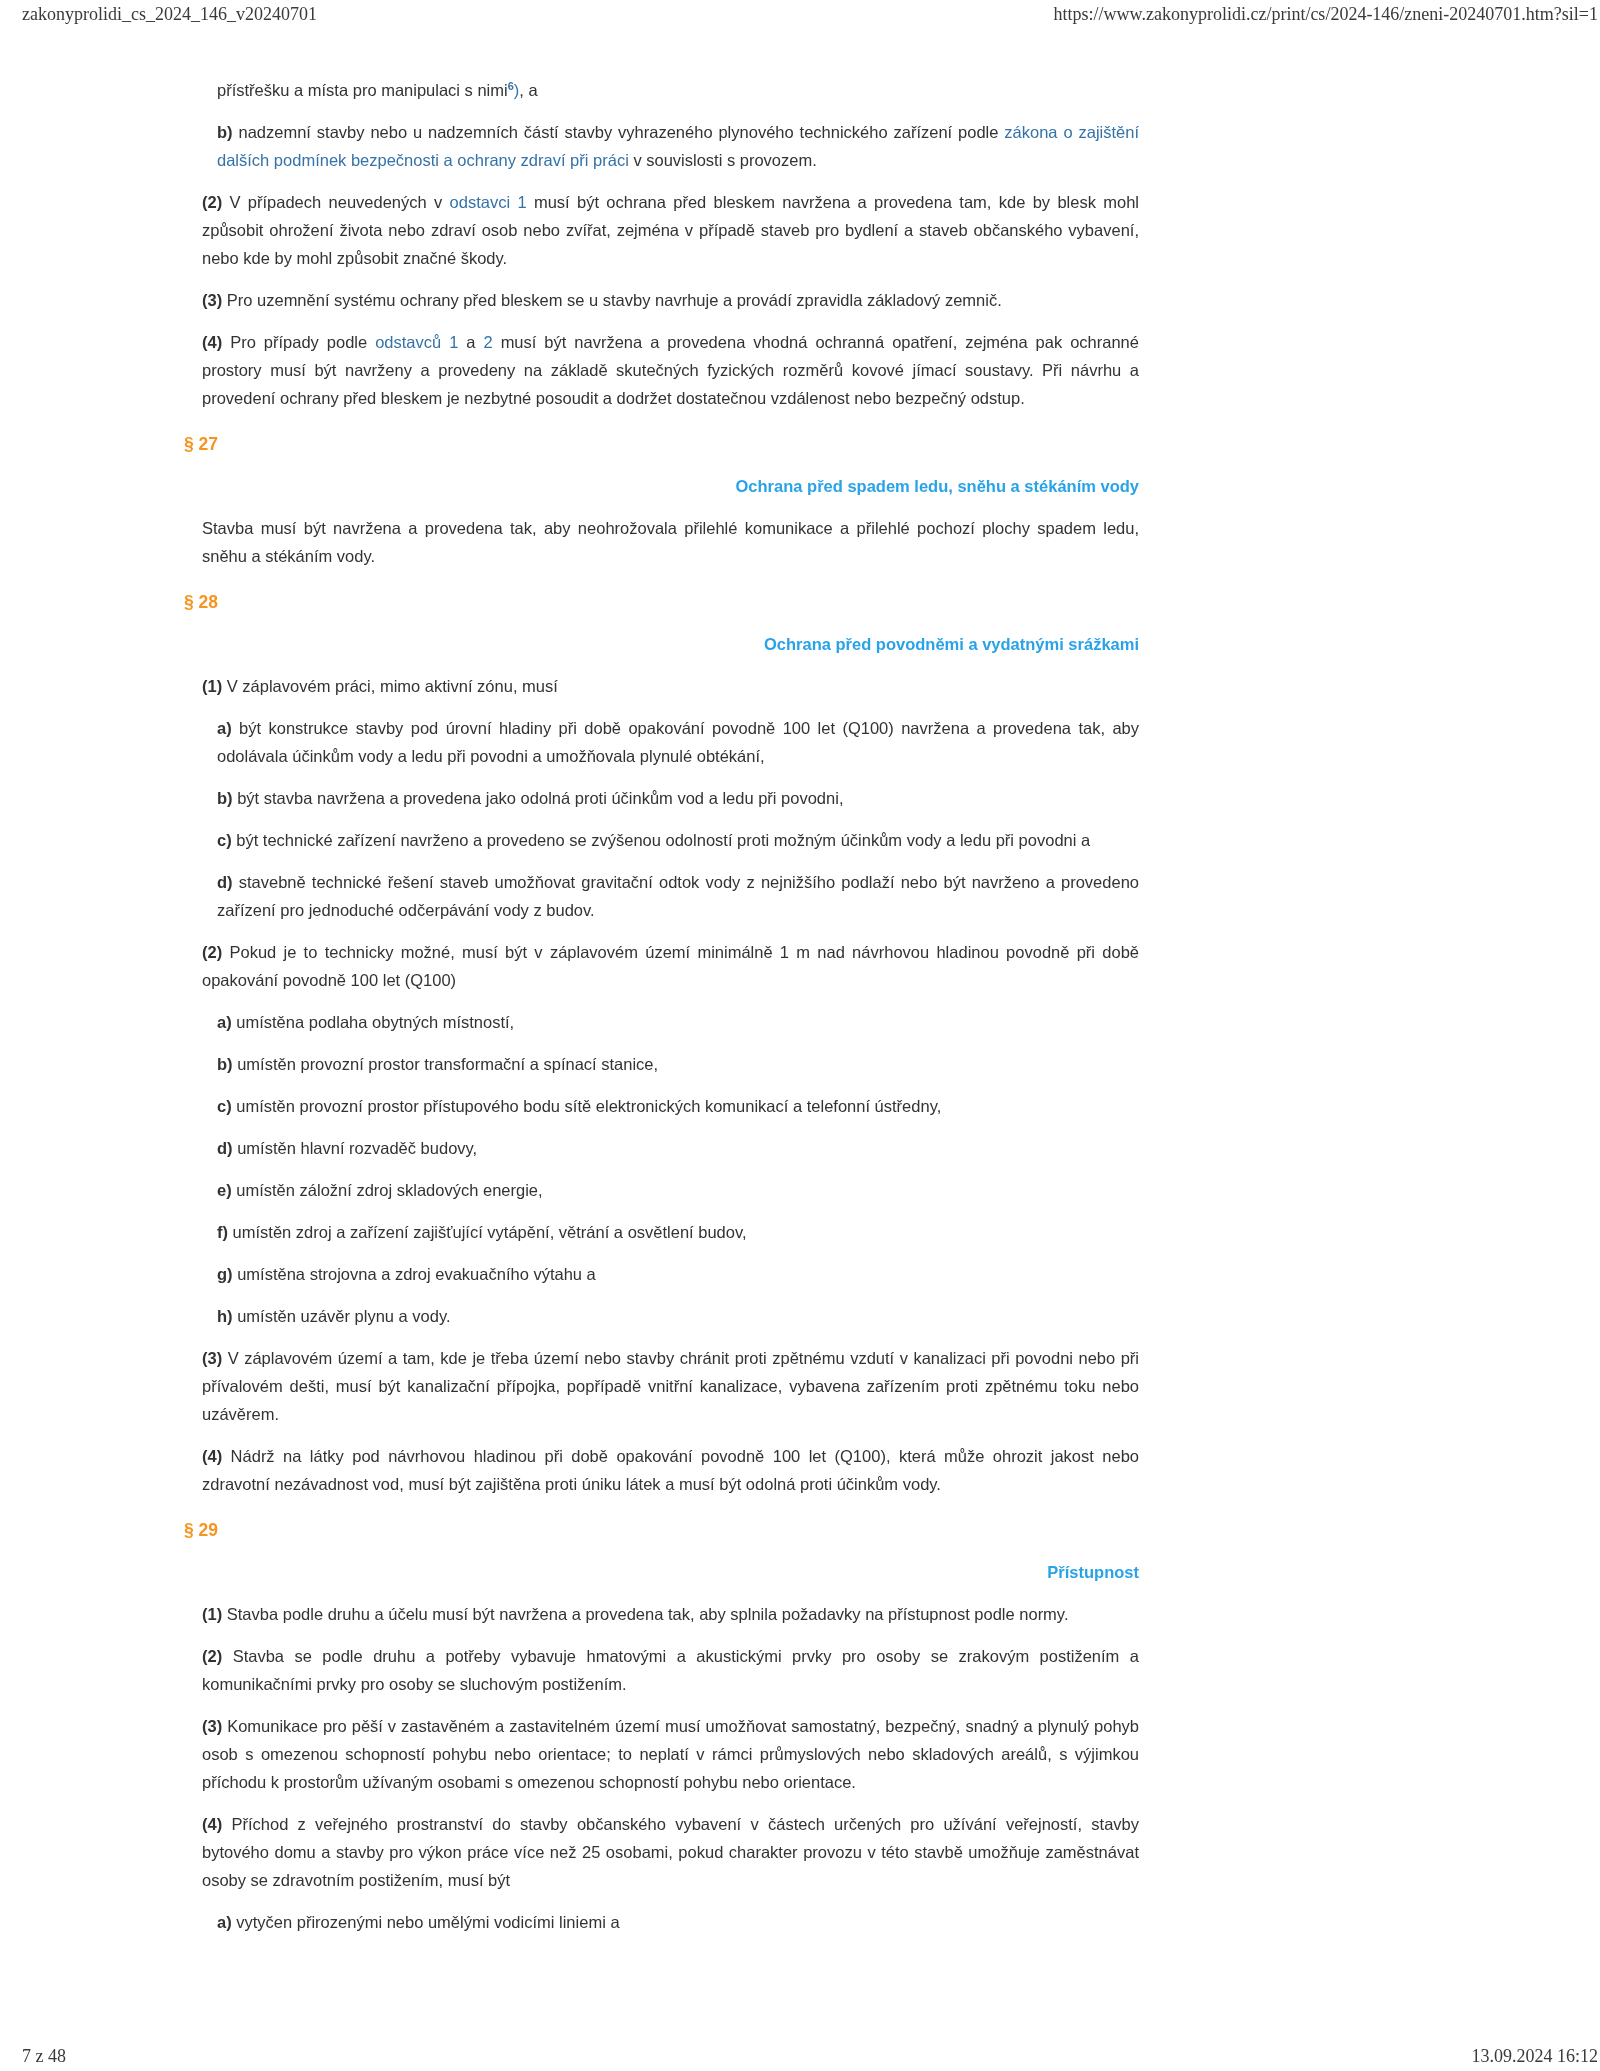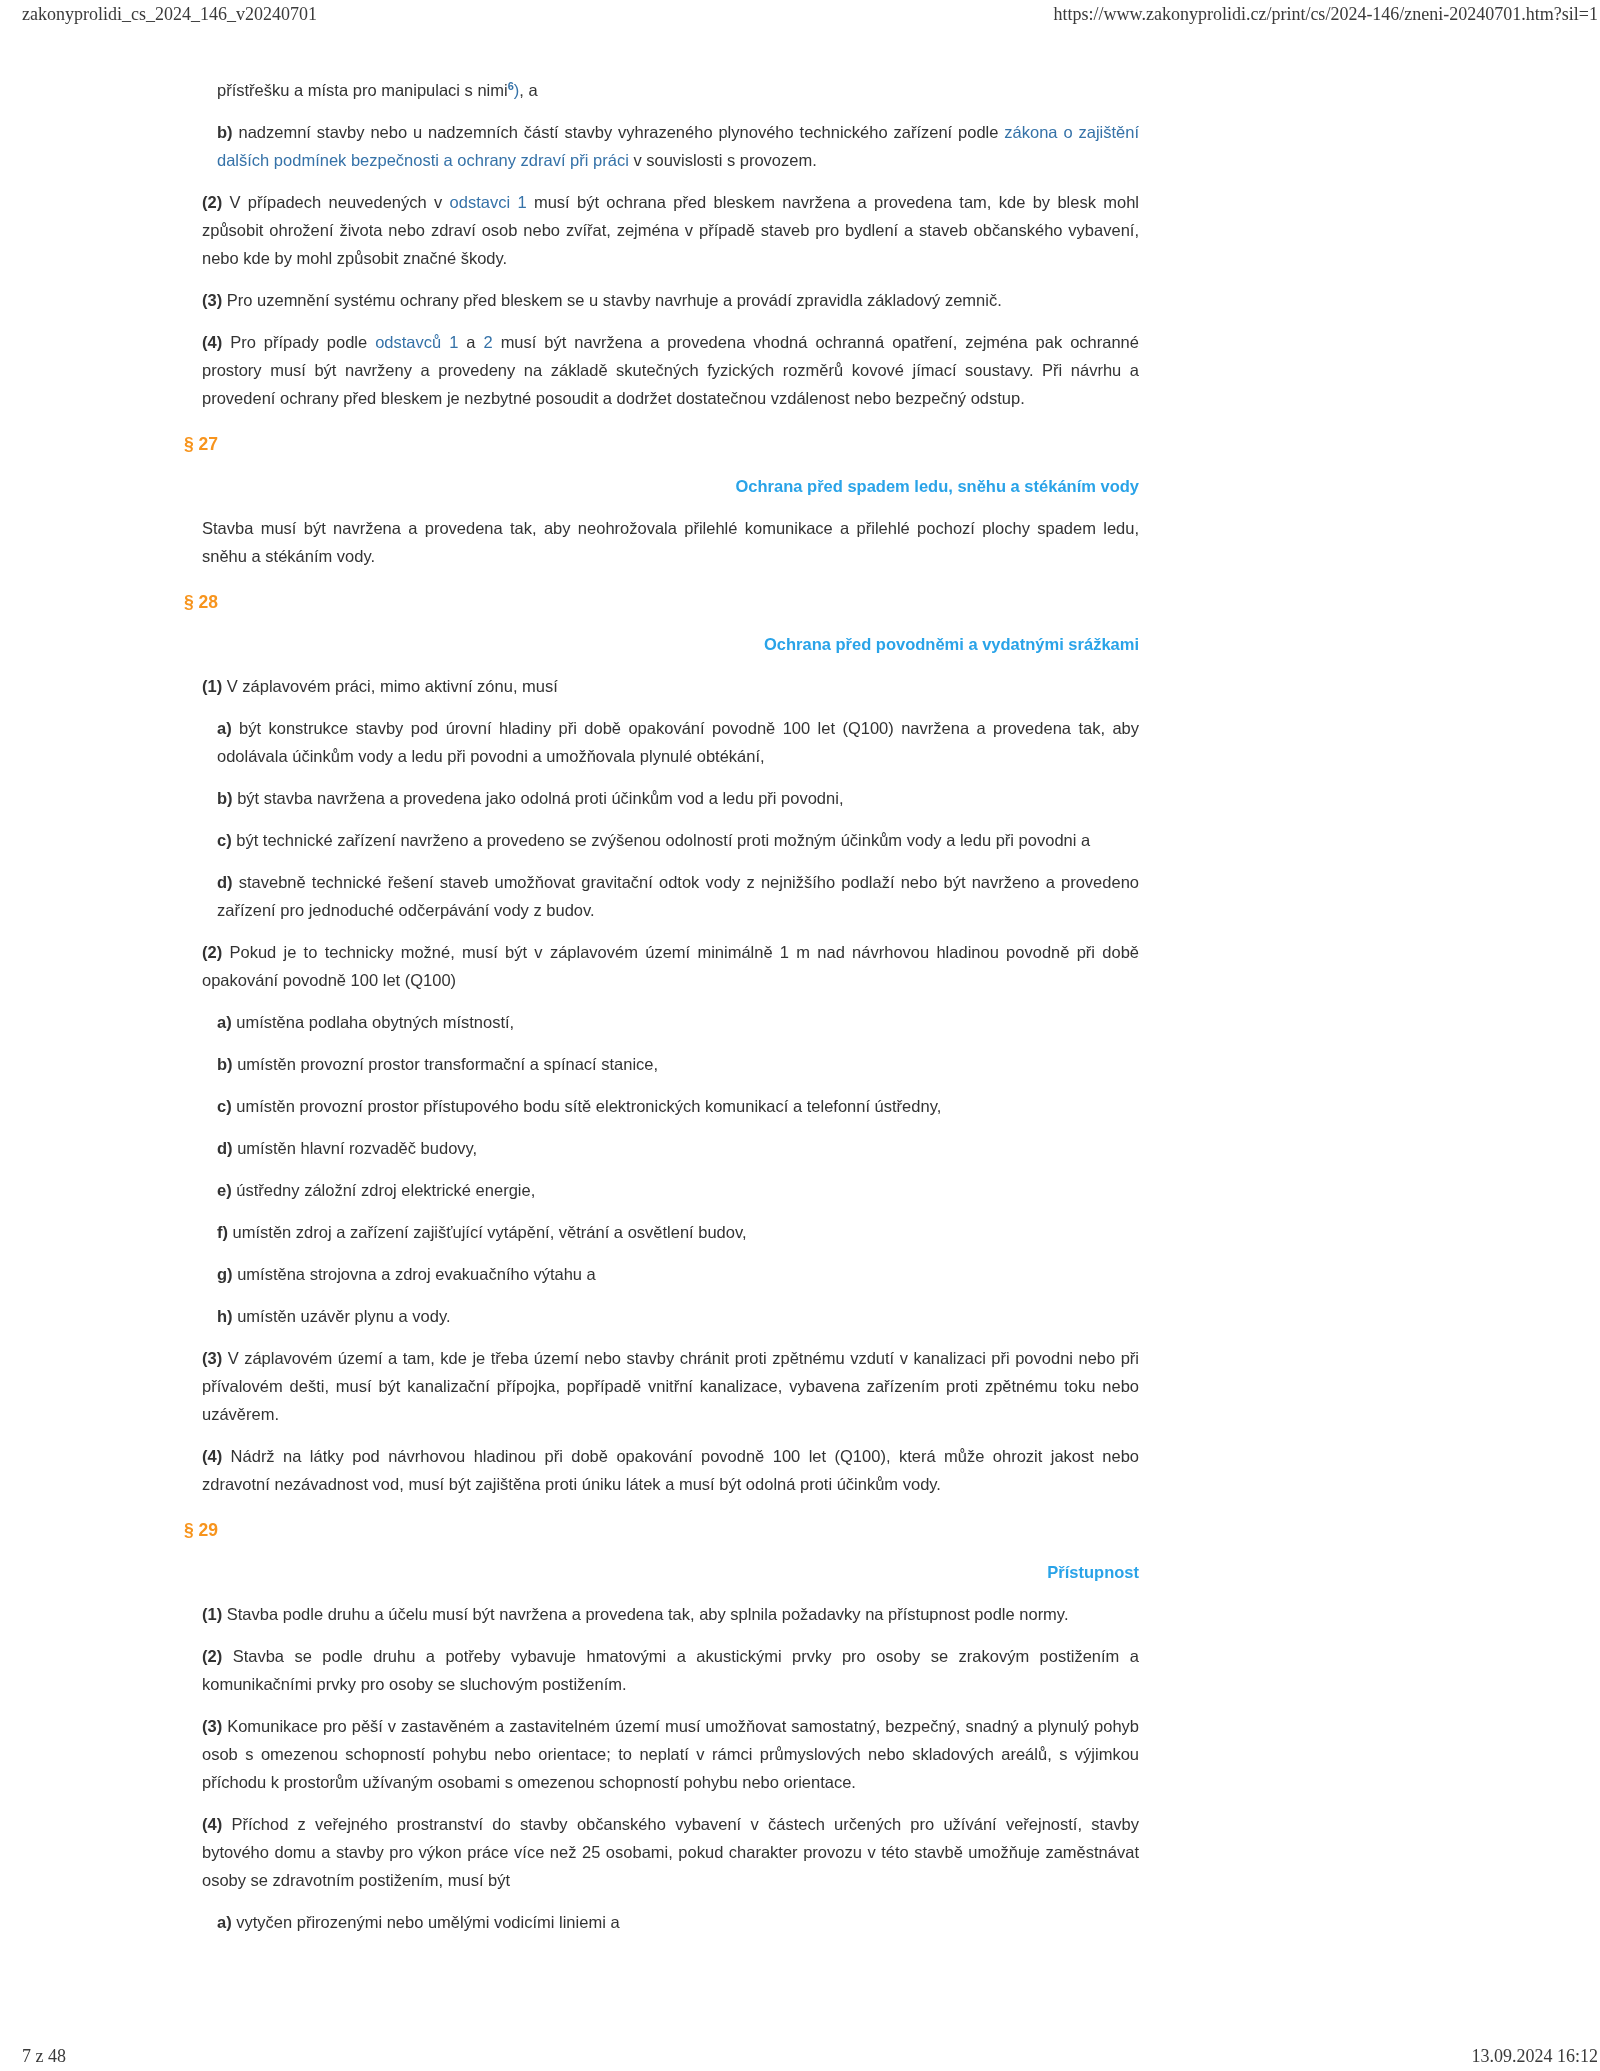--- a/index.html
+++ b/index.html
@@ -93,21 +93,21 @@
     <div class="paragraph"><b class="label">(1)</b> <span>V záplavovém práci, mimo aktivní zónu, musí</span></div>
     <div class="list-item"><b class="label">a)</b> <span>být konstrukce stavby pod úrovní hladiny při době opakování povodně 100 let (Q100) navržena a provedena tak, aby odolávala účinkům vody a ledu při povodni a umožňovala plynulé obtékání,</span></div>
     <div class="list-item"><b class="label">b)</b> <span>být stavba navržena a provedena jako odolná proti účinkům vod a ledu při povodni,</span></div>
     <div class="list-item"><b class="label">c)</b> <span>být technické zařízení navrženo a provedeno se zvýšenou odolností proti možným účinkům vody a ledu při povodni a</span></div>
     <div class="list-item"><b class="label">d)</b> <span>stavebně technické řešení staveb umožňovat gravitační odtok vody z nejnižšího podlaží nebo být navrženo a provedeno zařízení pro jednoduché odčerpávání vody z budov.</span></div>
     <div class="paragraph"><b class="label">(2)</b> <span>Pokud je to technicky možné, musí být v záplavovém území minimálně 1 m nad návrhovou hladinou povodně při době opakování povodně 100 let (Q100)</span></div>
     <div class="list-item"><b class="label">a)</b> <span>umístěna podlaha obytných místností,</span></div>
     <div class="list-item"><b class="label">b)</b> <span>umístěn provozní prostor transformační a spínací stanice,</span></div>
     <div class="list-item"><b class="label">c)</b> <span>umístěn provozní prostor přístupového bodu sítě elektronických komunikací a telefonní ústředny,</span></div>
     <div class="list-item"><b class="label">d)</b> <span>umístěn hlavní rozvaděč budovy,</span></div>
-    <div class="list-item"><b class="label">e)</b> <span>ústředny záložní zdroj elektrické energie,</span></div>
+    <div class="list-item"><b class="label">e)</b> <span>umístěn záložní zdroj skladových energie,</span></div>
     <div class="list-item"><b class="label">f)</b> <span>umístěn zdroj a zařízení zajišťující vytápění, větrání a osvětlení budov,</span></div>
     <div class="list-item"><b class="label">g)</b> <span>umístěna strojovna a zdroj evakuačního výtahu a</span></div>
     <div class="list-item"><b class="label">h)</b> <span>umístěn uzávěr plynu a vody.</span></div>
     <div class="paragraph"><b class="label">(3)</b> <span>V záplavovém území a tam, kde je třeba území nebo stavby chránit proti zpětnému vzdutí v kanalizaci při povodni nebo při přívalovém dešti, musí být kanalizační přípojka, popřípadě vnitřní kanalizace, vybavena zařízením proti zpětnému toku nebo uzávěrem.</span></div>
     <div class="paragraph"><b class="label">(4)</b> <span>Nádrž na látky pod návrhovou hladinou při době opakování povodně 100 let (Q100), která může ohrozit jakost nebo zdravotní nezávadnost vod, musí být zajištěna proti úniku látek a musí být odolná proti účinkům vody.</span></div>
     <div class="section-mark">§ 29</div>
     <div class="article-heading">Přístupnost</div>
     <div class="paragraph"><b class="label">(1)</b> <span>Stavba podle druhu a účelu musí být navržena a provedena tak, aby splnila požadavky na přístupnost podle normy.</span></div>
     <div class="paragraph"><b class="label">(2)</b> <span>Stavba se podle druhu a potřeby vybavuje hmatovými a akustickými prvky pro osoby se zrakovým postižením a komunikačními prvky pro osoby se sluchovým postižením.</span></div>
     <div class="paragraph"><b class="label">(3)</b> <span>Komunikace pro pěší v zastavěném a zastavitelném území musí umožňovat samostatný, bezpečný, snadný a plynulý pohyb osob s omezenou schopností pohybu nebo orientace; to neplatí v rámci průmyslových nebo skladových areálů, s výjimkou příchodu k prostorům užívaným osobami s omezenou schopností pohybu nebo orientace.</span></div>

